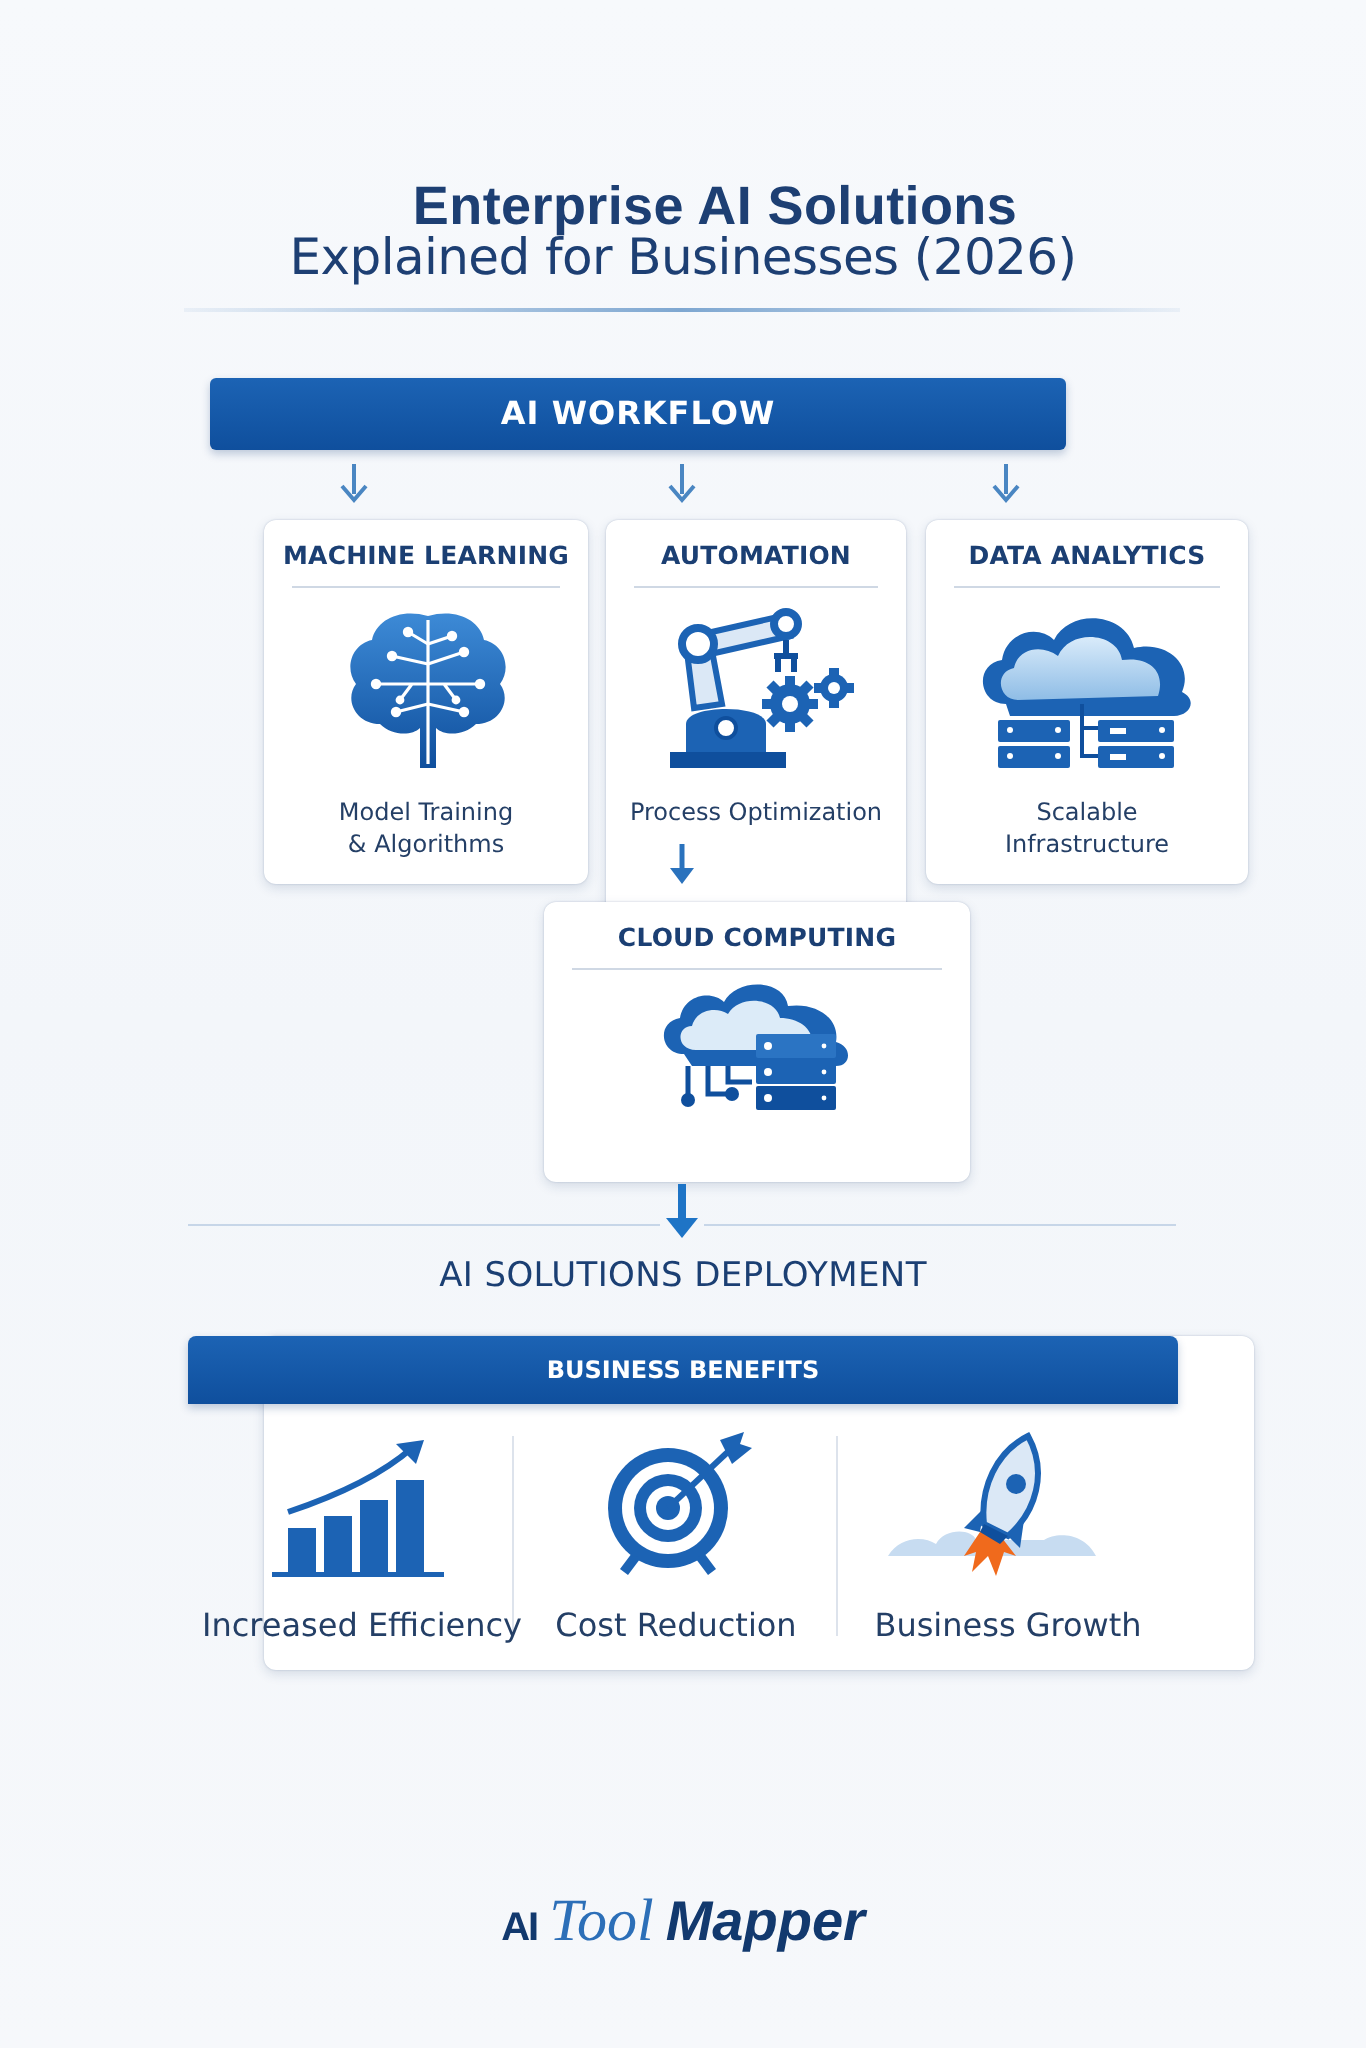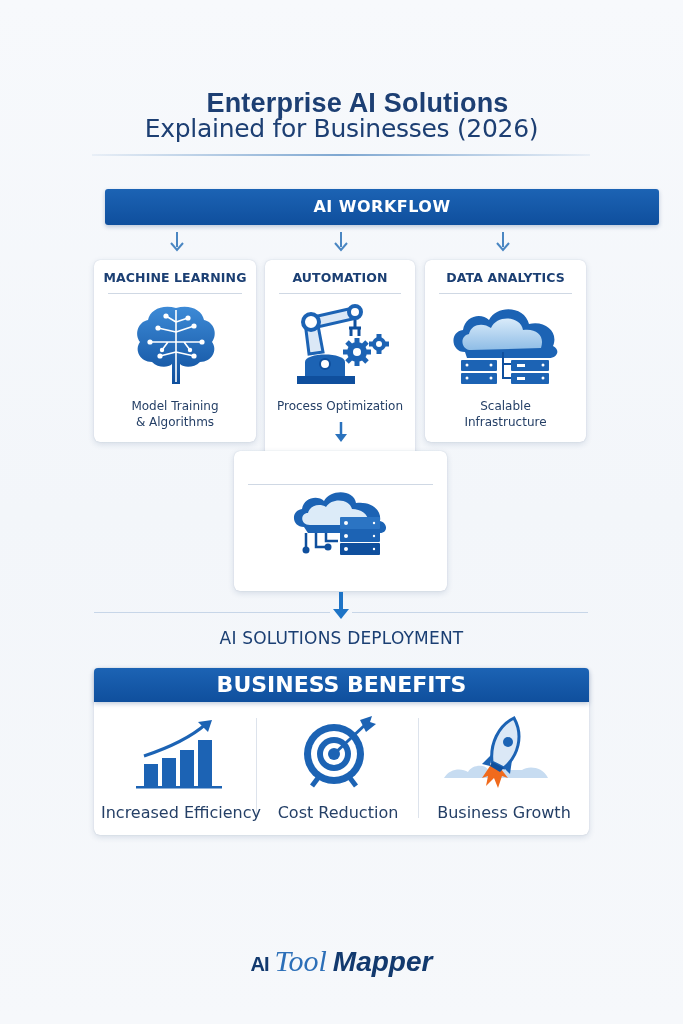--- a/index.html
+++ b/index.html
@@ -26,46 +26,47 @@
     left: 92px; width: 498px; top: 154px; height: 2px;
     background: linear-gradient(90deg, rgba(120,160,205,0.1), #7ea7d1 50%, rgba(120,160,205,0.1));
   }
   .bar {
     background: linear-gradient(180deg, #1c63b4 0%, #0f4f9d 100%);
     border-radius: 3px;
     color: #ffffff; text-align: center; font-weight: bold;
     font-family: "DejaVu Sans", sans-serif;
     box-shadow: 0 2px 4px rgba(20,60,120,0.25);
   }
-  .workflow-bar { left: 105px; top: 189px; width: 554px; height: 36px; font-size: 16px; line-height: 36px; letter-spacing: 0.5px; }
+  .workflow-bar { left: 105px; top: 189px; width: 428px; height: 36px; font-size: 16px; line-height: 36px; letter-spacing: 0.5px; }
   .arrow-small { width: 14px; height: 20px; }
   .card {
     background: #ffffff; border-radius: 6px;
     box-shadow: 0 2px 6px rgba(30,60,110,0.15), 0 0 1px rgba(30,60,110,0.25);
+    margin-left: 38px;
   }
   .card-title {
     position: absolute; left: 0; right: 0; top: 10px; text-align: center;
     font-family: "DejaVu Sans", sans-serif;
     font-size: 12.5px; font-weight: bold; color: #1b3f73; letter-spacing: 0.1px;
   }
   .card-rule {
     position: absolute; left: 14px; right: 14px; top: 33px; height: 1px; background: #cfd8e4;
   }
   .card-sub {
     position: absolute; left: 0; right: 0; text-align: center;
     font-family: "DejaVu Sans", sans-serif; font-size: 12px; color: #243f66; line-height: 16px;
   }
   .icon-wrap { position: absolute; }
   .deploy-line { height: 1px; background: #c7d6e8; top: 612px; }
   .deploy-title {
     left: 0; width: 683px; top: 628px; text-align: center;
     font-family: "DejaVu Sans", sans-serif; font-size: 17px; color: #1b3f73; font-weight: normal; letter-spacing: 0.2px;
   }
   .benefits-card { left: 94px; top: 668px; width: 495px; height: 167px; }
-  .benefits-bar { left: 94px; top: 668px; width: 495px; height: 34px; font-size: 22px; line-height: 34px; border-radius: 4px 4px 0 0; }
+  .benefits-bar { left: 94px; top: 668px; width: 495px; height: 34px; font-size: 12px; line-height: 34px; border-radius: 4px 4px 0 0; }
   .vsep { width: 1px; background: #dde3ec; top: 718px; height: 100px; }
   .ben-label {
     position: absolute; text-align: center; font-size: 16px; color: #243f66; font-family: "DejaVu Sans", sans-serif;
   }
   .logo {
     left: 0; width: 683px; top: 944px; text-align: center; white-space: nowrap;
   }
   .logo-ai { font-family: "Liberation Sans", sans-serif; font-weight: bold; font-size: 20px; color: #12396e; letter-spacing: -1px; }
   .logo-tool { font-family: "Liberation Serif", serif; font-style: italic; font-size: 30px; color: #2c6fb8; margin-left: 6px; }
   .logo-mapper { font-family: "Liberation Sans", sans-serif; font-style: italic; font-weight: bold; font-size: 28px; color: #12396e; margin-left: 6px; }
@@ -190,20 +191,21 @@
     <div>Infrastructure</div>
   </div>
 </div>
 
 <svg class="abs" style="left:334px;top:422px" width="14" height="22" viewBox="0 0 14 22">
     <line x1="7" y1="0" x2="7" y2="16" stroke="#2a72bd" stroke-width="2.5"></line>
     <path d="M1 12 L7 20 L13 12 Z" fill="#2a72bd"></path>
   </svg>
 
 <div class="abs card" style="left:234px;top:451px;width:213px;height:140px">
+  <div class="card-title">CLOUD COMPUTING</div>
   <div class="card-rule"></div>
   <svg class="icon-wrap" style="left:56px;top:36px" width="100" height="70" viewBox="0 0 100 70">
     <path d="M14 40 C2 40 0 24 12 22 C14 10 28 8 34 14 C40 2 64 2 66 16 C80 14 92 22 90 34 C98 36 98 46 90 46 L18 46 Z" fill="#1c63b4"></path>
     <path d="M20 38 C10 38 10 26 18 26 C20 18 30 16 36 20 C42 10 60 12 62 22 C72 22 80 28 78 38 Z" fill="#dcebf8"></path>
     <rect x="50" y="30" width="40" height="12" rx="1" fill="#2b74c3"></rect>
     <rect x="50" y="43" width="40" height="12" rx="1" fill="#1c63b4"></rect>
     <rect x="50" y="56" width="40" height="12" rx="1" fill="#0f4f9d"></rect>
     <g fill="#fff">
         <circle cx="56" cy="36" r="2"></circle>
         <circle cx="56" cy="49" r="2"></circle>

